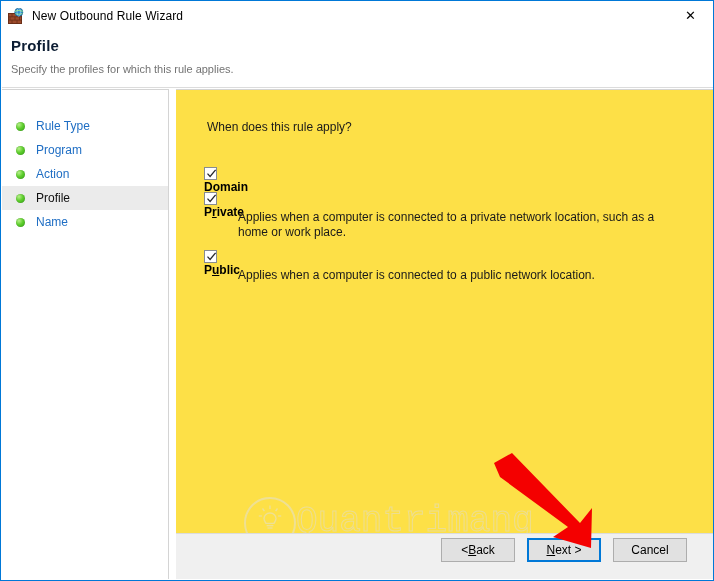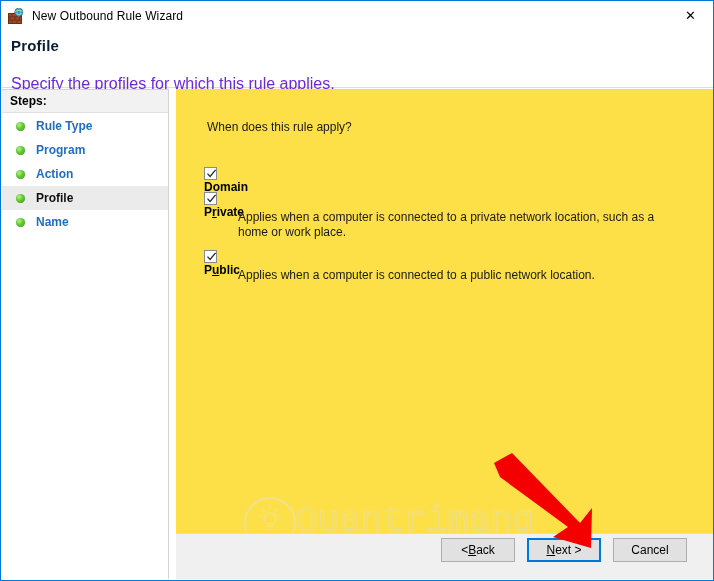--- a/index.html
+++ b/index.html
@@ -63,23 +63,23 @@
   #page-title {
     position: absolute;
     left: 9px; top: 6px;
     font-size: 15px;
     font-weight: bold;
     color: #0c1d33;
     letter-spacing: 0.2px;
   }
   #page-subtitle {
     position: absolute;
-    left: 9px; top: 44px;
-    font-size: 16px;
-    color: #6d28d9;
+    left: 9px; top: 32px;
+    font-size: 11px;
+    color: #737373;
   }
 
   
   #sidebar {
     position: absolute;
     left: 1px; top: 88px;
     width: 167px; height: 490px;
     background: #ffffff;
     border-right: 1px solid #d4d4d4;
     border-top: 1px solid #d4d4d4;
@@ -95,21 +95,20 @@
     position: absolute;
     left: 8px; top: 4px;
     font-size: 12px;
     font-weight: bold;
     color: #000000;
   }
   #steps-list {
     position: absolute;
     left: 0; top: 24px;
     width: 166px;
-    font-weight: bold;
   }
   .step-row {
     position: relative;
     height: 24px;
     display: flex;
     align-items: center;
     padding-left: 14px;
     cursor: default;
   }
   .step-row.current { background: #ebebeb; }
@@ -280,23 +279,20 @@
     <span id="title-text">New Outbound Rule Wizard</span>
     <div id="close-button">✕</div>
   </div>
 
   <div id="header">
     <div id="page-title">Profile</div>
     <div id="page-subtitle">Specify the profiles for which this rule applies.</div>
   </div>
 
   <div id="sidebar">
-    <div id="steps-header">
-      <span id="steps-header-label">Steps:</span>
-    </div>
     <div id="steps-list">
       <div class="step-row">
         <span class="step-bullet"></span>
         <span class="step-label">Rule Type</span>
       </div>
       <div class="step-row">
         <span class="step-bullet"></span>
         <span class="step-label">Program</span>
       </div>
       <div class="step-row">

